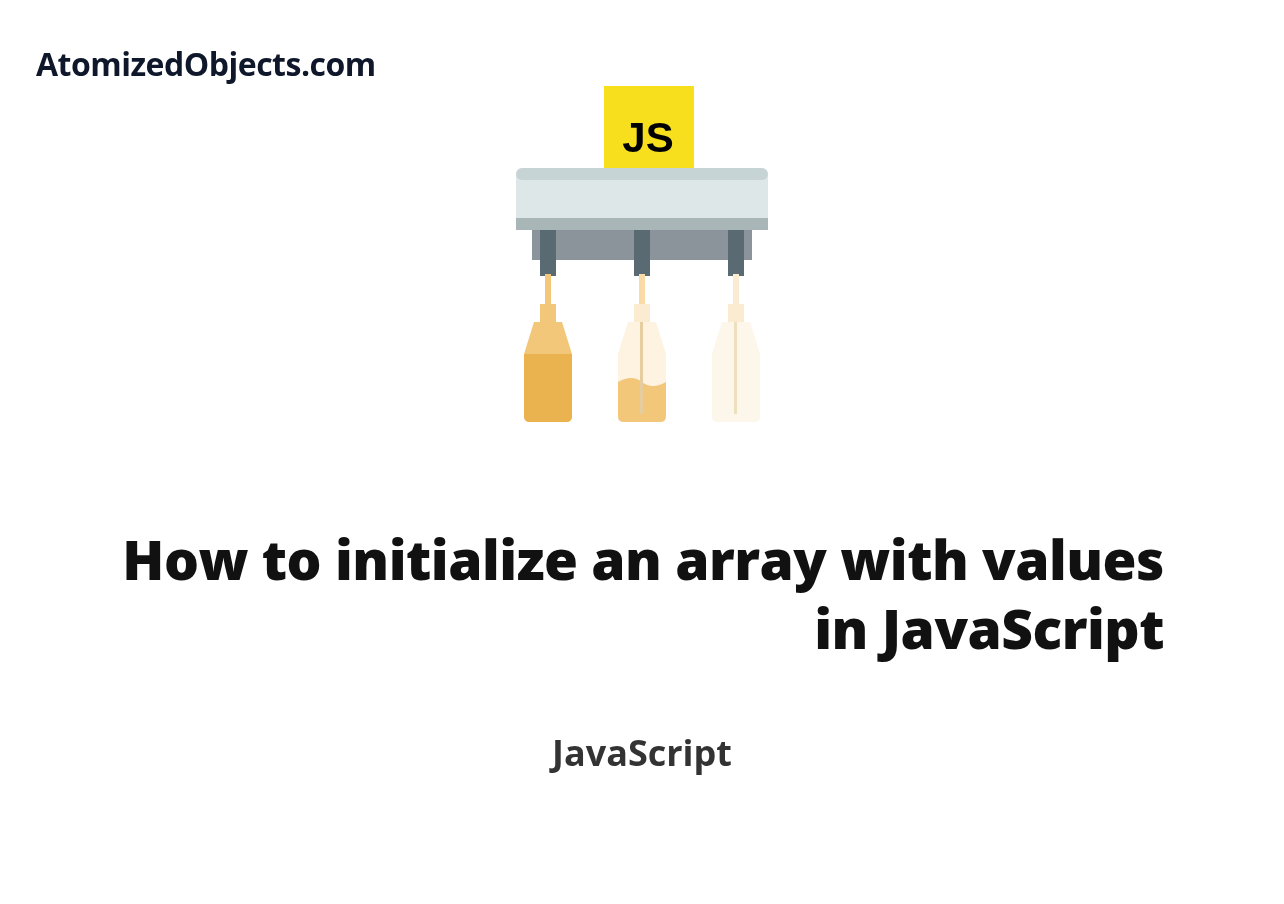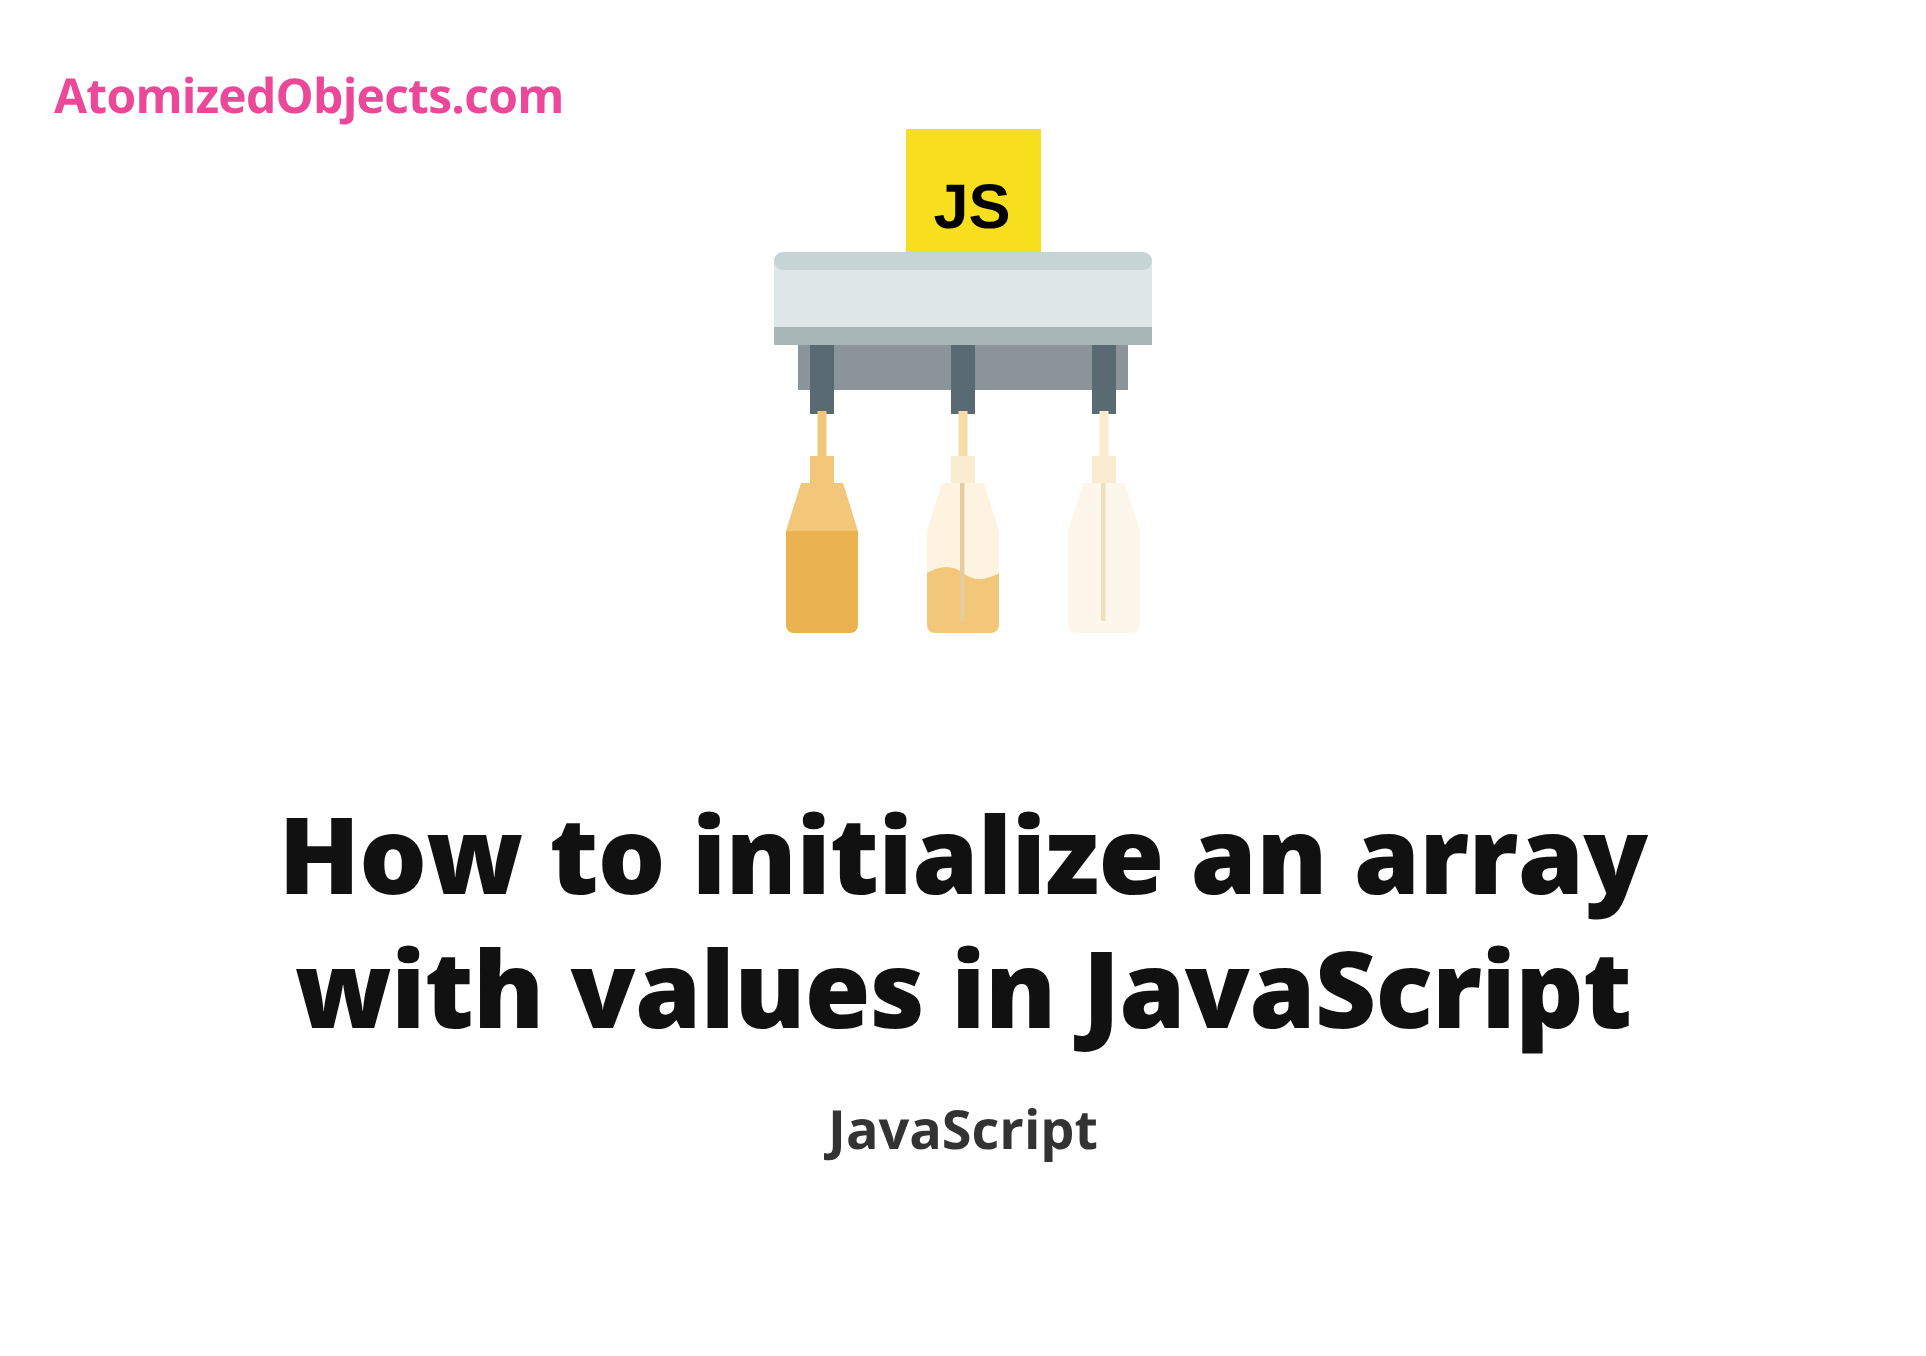--- a/index.html
+++ b/index.html
@@ -14,38 +14,38 @@
     font-family: -apple-system, BlinkMacSystemFont, "Segoe UI", "Open Sans", Helvetica, Arial, sans-serif;
     position: relative;
     overflow: hidden;
   }
   .site-title {
     position: absolute;
     top: 42px;
     left: 36px;
     font-size: 32px;
     font-weight: 700;
-    color: #ec4899;
+    color: #0f172a;
     letter-spacing: -0.5px;
   }
   .hero {
     position: absolute;
     top: 86px;
     left: 50%;
     transform: translateX(-50%);
     width: 300px;
     height: 340px;
   }
   .article-title {
     position: absolute;
     top: 525px;
     left: 0;
     width: 100%;
-    text-align: center;
-    font-size: 71px;
+    text-align: right;
+    font-size: 55px;
     font-weight: 800;
     color: #111111;
     line-height: 1.25;
     letter-spacing: -0.5px;
     padding: 0 120px;
   }
   .category {
     position: absolute;
     top: 728px;
     left: 0;

